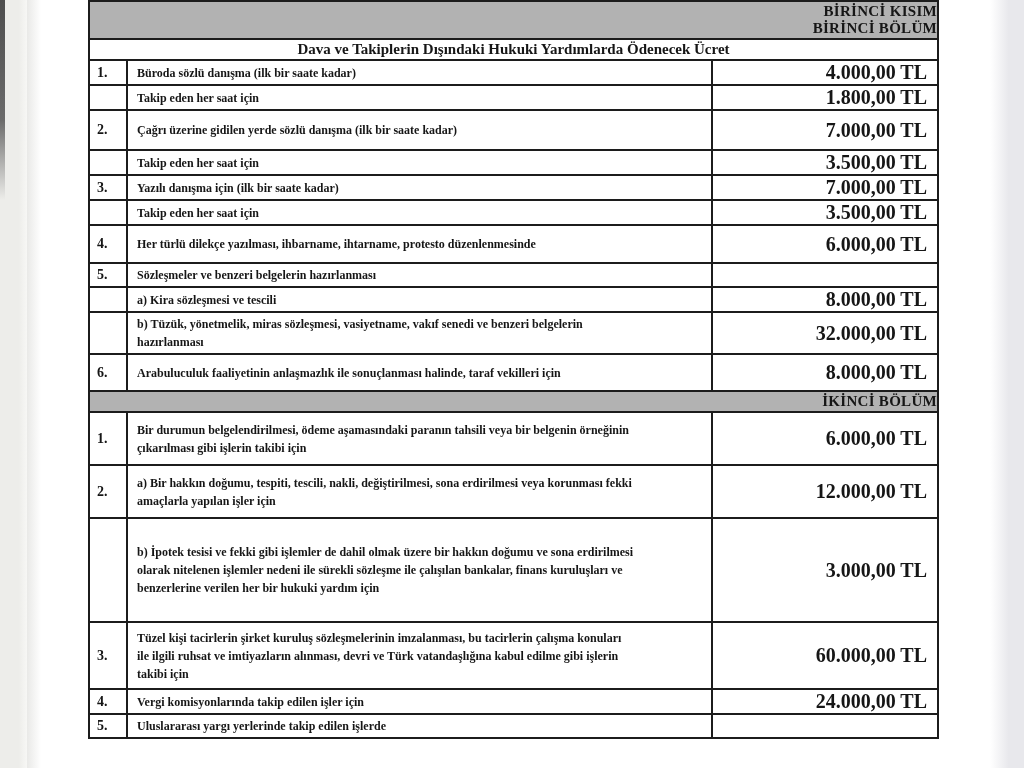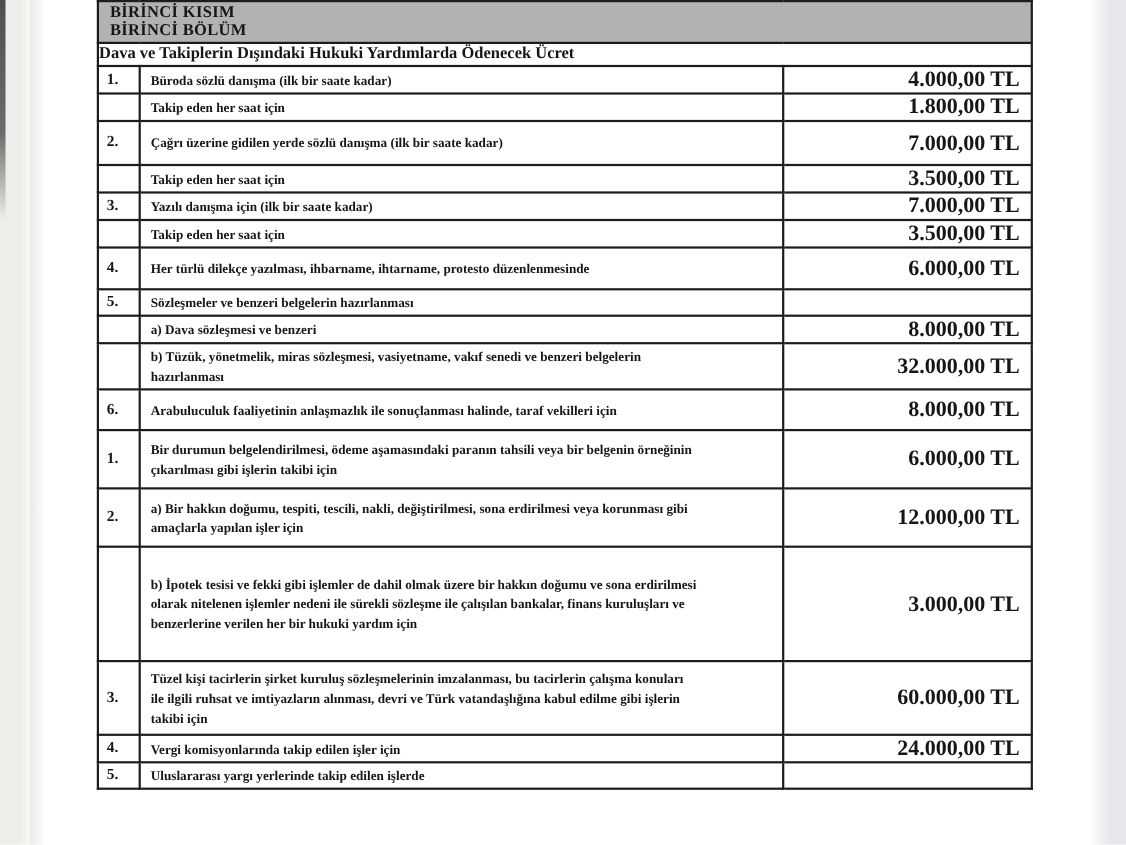--- a/index.html
+++ b/index.html
@@ -51,29 +51,29 @@
   .tariff td{
     border:2px solid var(--line);
     vertical-align:middle;
     color:var(--ink);
   }
   col.c-num{width:38px;}
   col.c-desc{width:585px;}
   col.c-price{width:226px;}
   tr.band td{
     background:var(--band);
-    text-align:left;
+    text-align:right;
     font-size:15px;
     letter-spacing:.3px;
-    padding:1px 10px;
+    padding:1px 0;
   }
   tr.band .band-line{line-height:17px;}
   tr.subhead td{
     background:#fff;
-    text-align:left;
+    text-align:center;
     font-size:15px;
     padding:1px 0;
   }
   td.num{
     font-size:14px;
     padding-left:7px;
     padding-right:3px;
   }
   td.desc{
     font-size:12px;
@@ -149,43 +149,46 @@
         <td class="desc">Her türlü dilekçe yazılması, ihbarname, ihtarname, protesto düzenlenmesinde</td>
         <td class="price">6.000,00 TL</td>
       </tr>
       <tr style="height:18px">
         <td class="num">5.</td>
         <td class="desc">Sözleşmeler ve benzeri belgelerin hazırlanması</td>
         <td class="price"></td>
       </tr>
       <tr style="height:20px">
         <td class="num"></td>
-        <td class="desc">a) Dava sözleşmesi ve benzeri</td>
+        <td class="desc">a) Kira sözleşmesi ve tescili</td>
         <td class="price">8.000,00 TL</td>
       </tr>
       <tr style="height:38px">
         <td class="num"></td>
         <td class="desc">b) Tüzük, yönetmelik, miras sözleşmesi, vasiyetname, vakıf senedi ve benzeri belgelerin hazırlanması</td>
         <td class="price">32.000,00 TL</td>
       </tr>
       <tr style="height:37px">
         <td class="num">6.</td>
         <td class="desc">Arabuluculuk faaliyetinin anlaşmazlık ile sonuçlanması halinde, taraf vekilleri için</td>
         <td class="price">8.000,00 TL</td>
       </tr>
 
+      <tr class="band" style="height:20px">
+        <td colspan="3">İKİNCİ BÖLÜM</td>
+      </tr>
 
       <tr style="height:53px">
         <td class="num">1.</td>
         <td class="desc">Bir durumun belgelendirilmesi, ödeme aşamasındaki paranın tahsili veya bir belgenin örneğinin çıkarılması gibi işlerin takibi için</td>
         <td class="price">6.000,00 TL</td>
       </tr>
       <tr style="height:53px">
         <td class="num">2.</td>
-        <td class="desc">a) Bir hakkın doğumu, tespiti, tescili, nakli, değiştirilmesi, sona erdirilmesi veya korunması gibi amaçlarla yapılan işler için</td>
+        <td class="desc">a) Bir hakkın doğumu, tespiti, tescili, nakli, değiştirilmesi, sona erdirilmesi veya korunması fekki amaçlarla yapılan işler için</td>
         <td class="price">12.000,00 TL</td>
       </tr>
       <tr style="height:104px">
         <td class="num"></td>
         <td class="desc">b) İpotek tesisi ve fekki gibi işlemler de dahil olmak üzere bir hakkın doğumu ve sona erdirilmesi olarak nitelenen işlemler nedeni ile sürekli sözleşme ile çalışılan bankalar, finans kuruluşları ve benzerlerine verilen her bir hukuki yardım için</td>
         <td class="price">3.000,00 TL</td>
       </tr>
       <tr style="height:67px">
         <td class="num">3.</td>
         <td class="desc">Tüzel kişi tacirlerin şirket kuruluş sözleşmelerinin imzalanması, bu tacirlerin çalışma konuları ile ilgili ruhsat ve imtiyazların alınması, devri ve Türk vatandaşlığına kabul edilme gibi işlerin takibi için</td>

